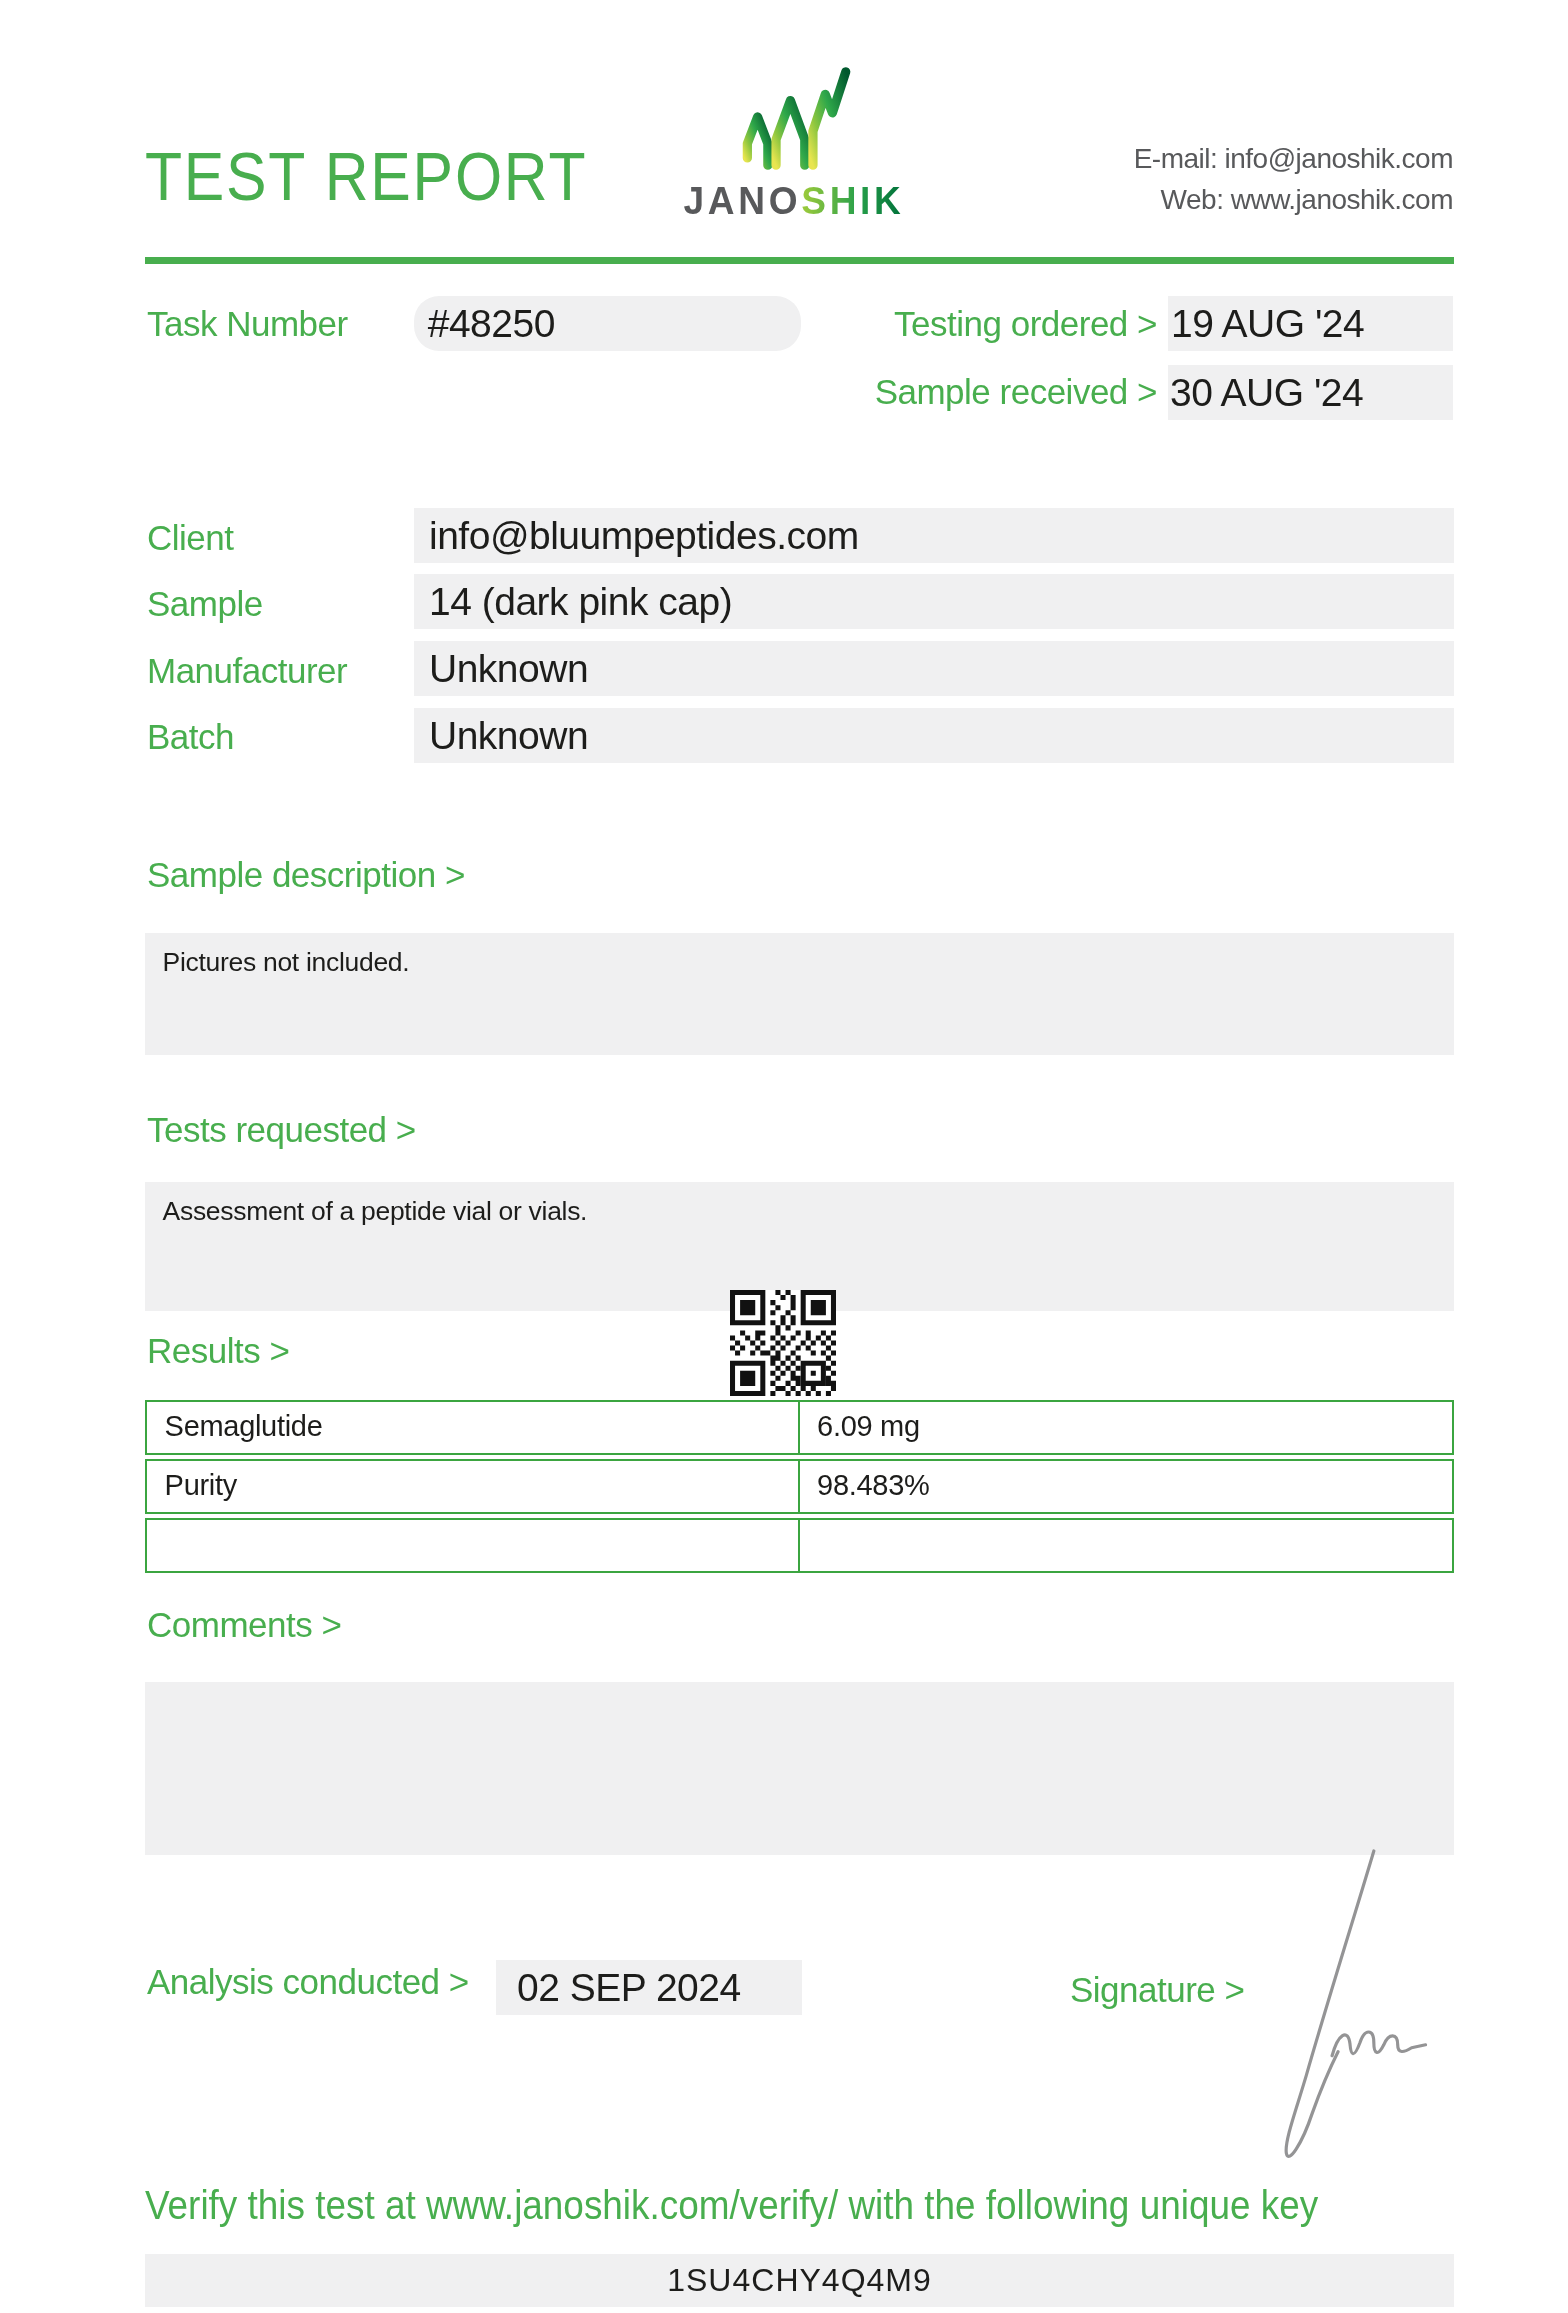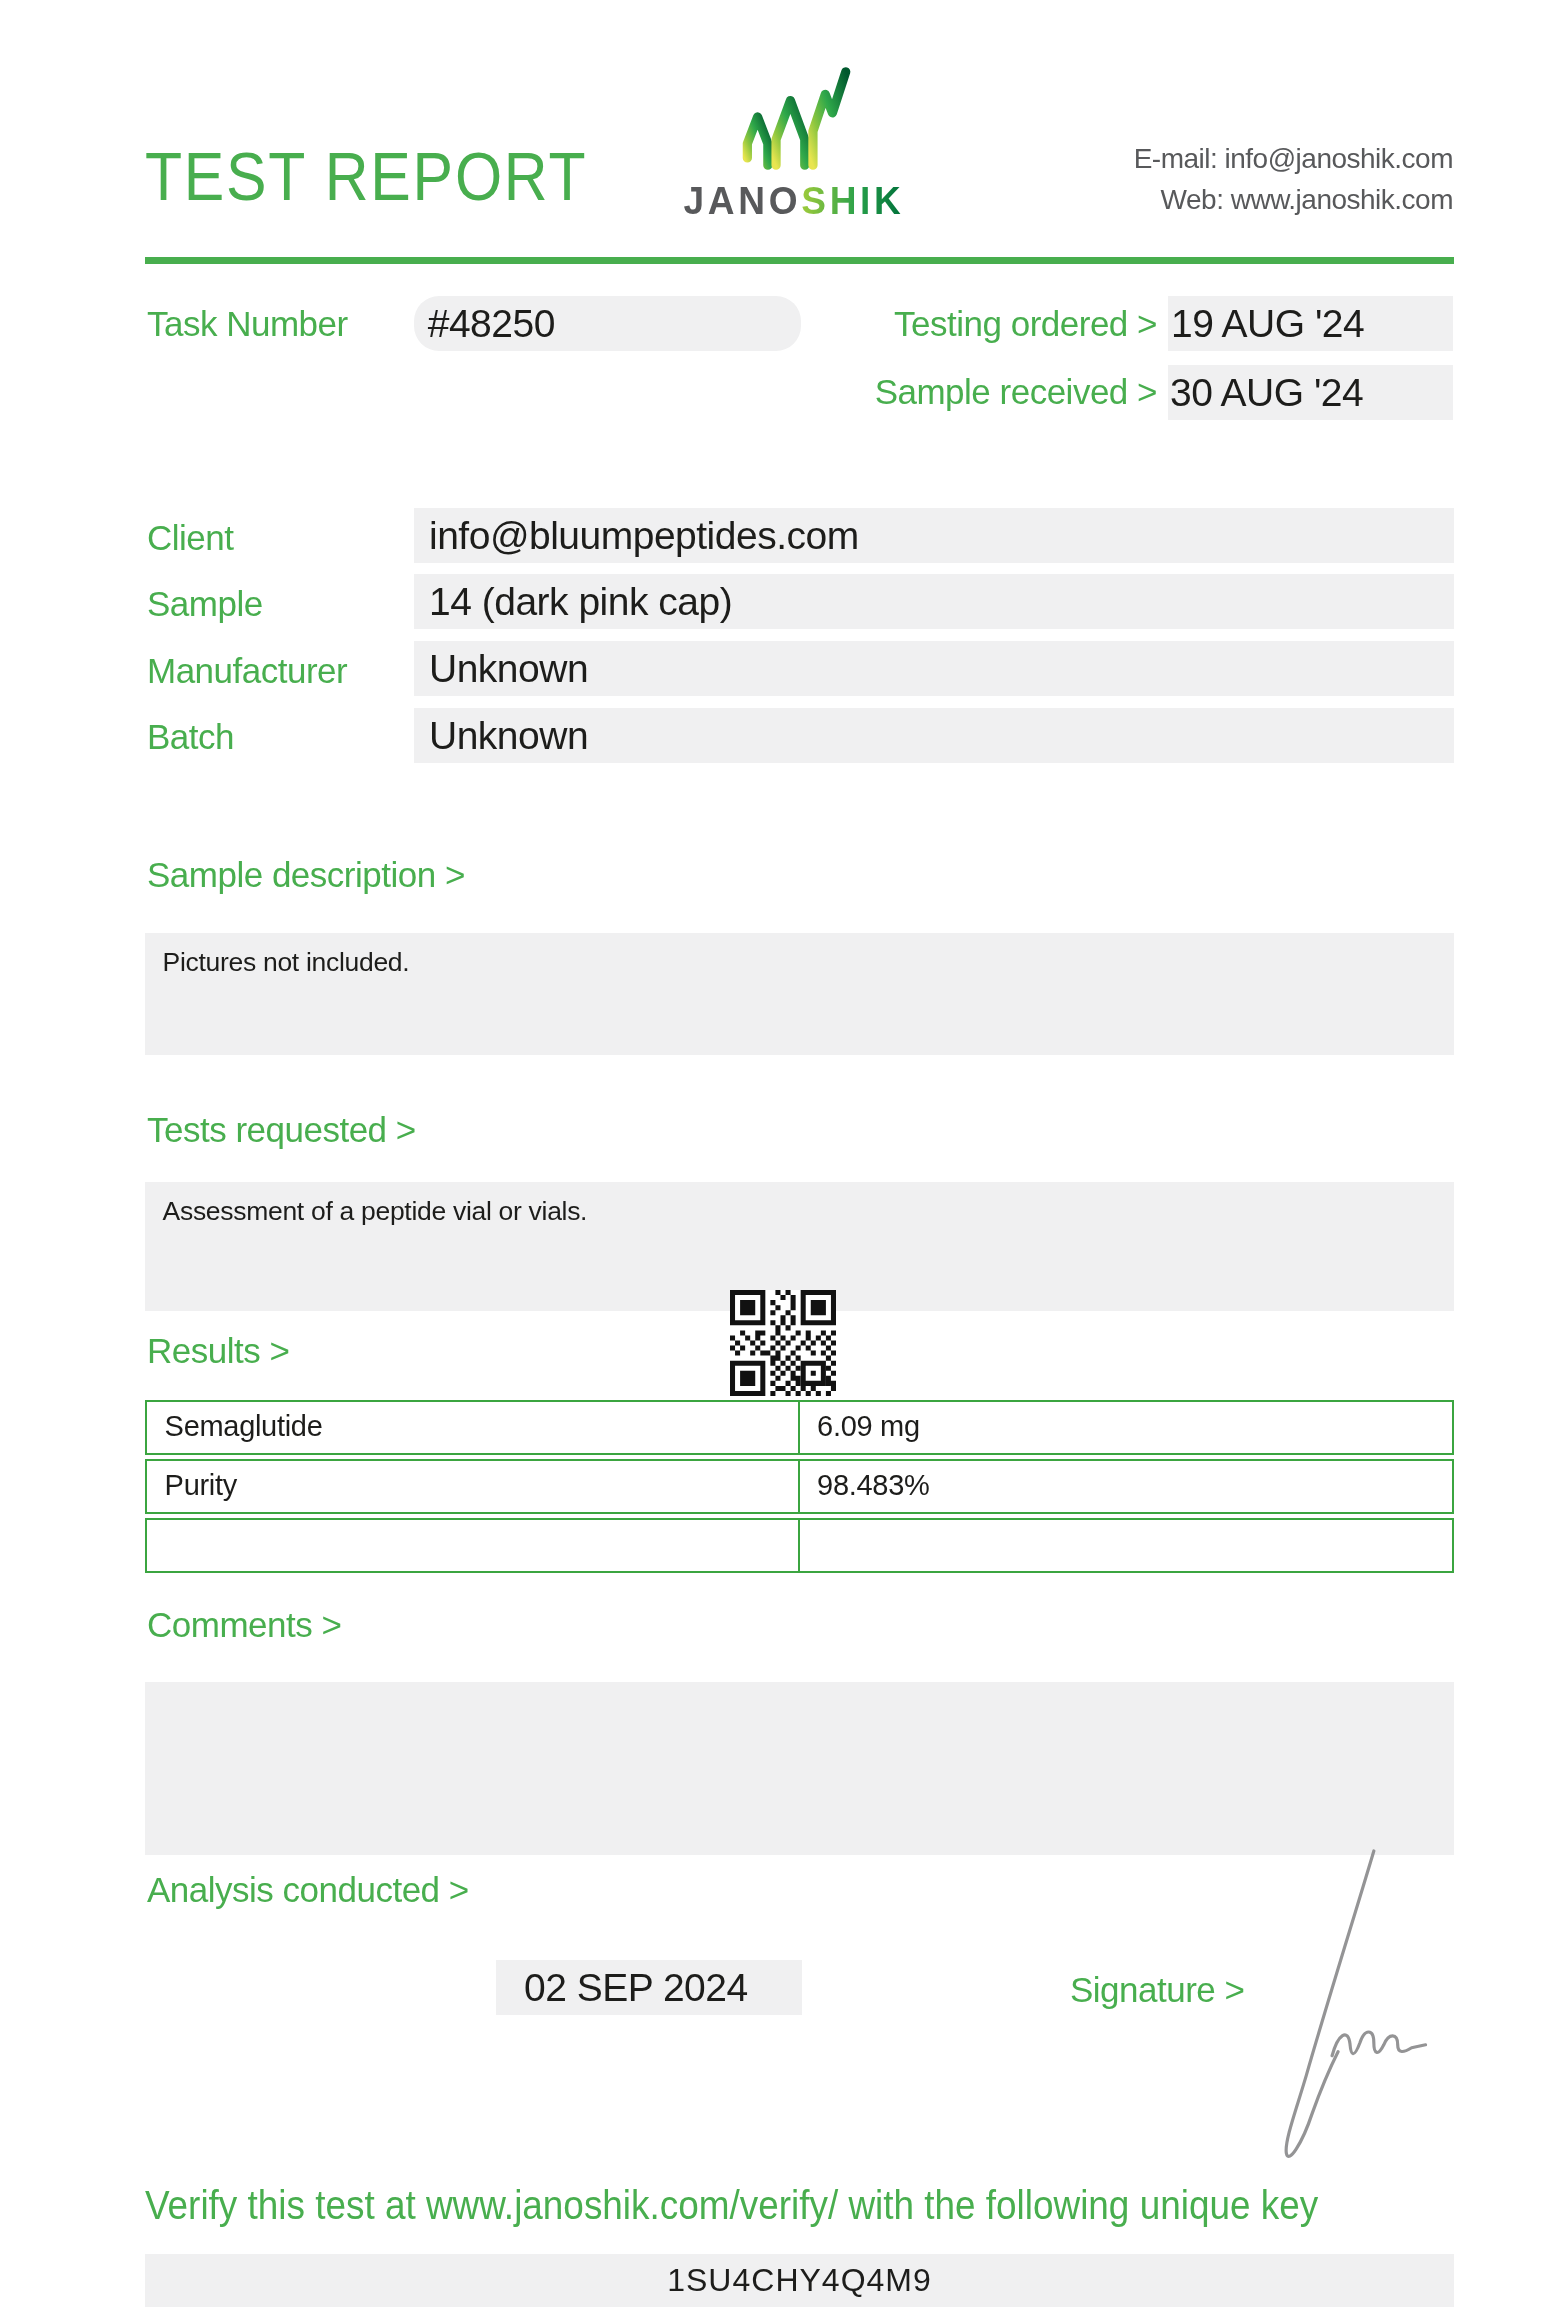--- a/index.html
+++ b/index.html
@@ -48,22 +48,22 @@
   .qr{position:absolute;left:730px;top:1290px;width:106px;height:106px;}
 
   
   .rtable{position:absolute;left:145px;top:1400px;width:1309px;}
   .rrow{display:flex;border:2.9px solid var(--table-green);height:55px;margin-bottom:3.9px;background:#fff;}
   .rcell{line-height:49px;font-size:29px;padding-left:17.6px;letter-spacing:-0.3px;}
   .rcell.name{width:50%;border-right:2.9px solid var(--table-green);}
   .rcell.value{flex:1;}
 
   
-  .analysis-label{position:absolute;left:147px;top:1870px;}
-  .analysis-box{position:absolute;left:496px;top:1960px;width:306px;height:55px;line-height:55px;padding-left:28px;}
+  .analysis-label{position:absolute;left:147px;top:1962px;}
+  .analysis-box{position:absolute;left:496px;top:1960px;width:306px;height:55px;line-height:55px;padding-left:21px;}
   .signature-label{position:absolute;left:1070px;top:1970px;}
   .signature{position:absolute;left:1243px;top:1839px;width:206px;height:338px;}
   .verify-line{position:absolute;left:145px;top:2182px;font-size:41px;color:var(--green);}
   .key-box{position:absolute;left:145px;top:2254px;width:1309px;height:53px;line-height:53px;text-align:center;font-size:32px;letter-spacing:1px;color:var(--text-dark);}
 </style>
 </head>
 <body>
 
 <div id="page">
 

